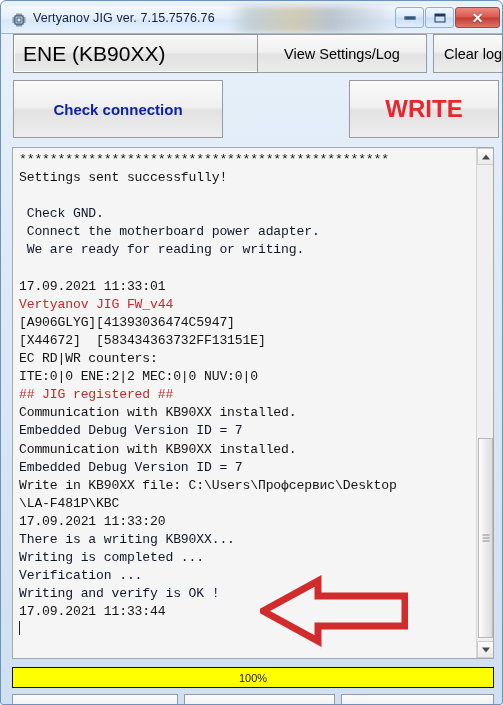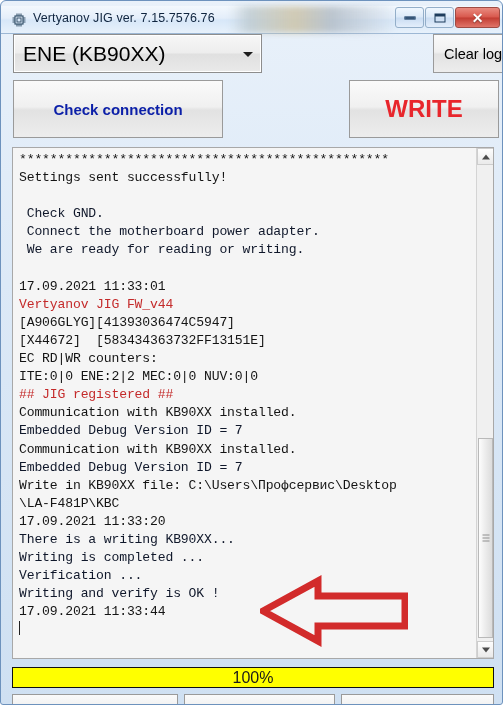--- a/index.html
+++ b/index.html
@@ -96,21 +96,21 @@
     left: 5px; top: 30px;
     width: 493px;
     height: 670px;
     box-sizing: border-box;
   }
 
   
   .combo {
     position: absolute;
     left: 7px; top: 3px;
-    width: 249px; height: 39px;
+    width: 275px; height: 39px;
     box-sizing: border-box;
     border: 1px solid #8d8d8d;
     background: linear-gradient(to bottom, #f7f7f7 0%, #ededed 48%, #e0e0e0 52%, #e9e9e9 100%);
     box-shadow: inset 0 0 0 1px #ffffff;
   }
   .combo-text {
     position: absolute;
     left: 9px; top: 7px;
     font-size: 21px;
     color: #000;
@@ -278,21 +278,21 @@
     left: 0; top: 0;
     height: 100%;
     width: 100%;
     background: #ffff00;
   }
   .progress-label {
     position: absolute;
     left: 0; top: 0;
     width: 100%; height: 100%;
     display: flex; align-items: center; justify-content: center;
-    font-size: 16px;
+    font-size: 11px;
     color: #1a1a1a;
   }
 
   
   .btn-youtube {
     position: absolute;
     left: 6px; top: 663px;
     width: 166px; height: 29px;
     font-size: 13.5px; font-weight: bold;
   }
@@ -351,20 +351,21 @@
     </div>
   </div>
 
   <div class="client">
 
     <div class="combo">
       <span class="combo-text">ENE  (KB90XX)</span>
       <span class="combo-arrow"></span>
     </div>
 
+    <div class="btn btn-viewlog">View Settings/Log</div>
     <div class="btn btn-clearlog">Clear log</div>
 
     <div class="btn btn-check">Check connection</div>
     <div class="btn btn-write">WRITE</div>
 
     <div class="logbox">
       <div class="logtext" id="log-text"><span class="l c-black">************************************************</span><span class="l c-black">Settings sent successfully!</span><span class="l c-black"></span><span class="l c-blue"> Check GND.</span><span class="l c-blue"> Connect the motherboard power adapter.</span><span class="l c-blue"> We are ready for reading or writing.</span><span class="l c-black"></span><span class="l c-black">17.09.2021 11:33:01</span><span class="l c-red">Vertyanov JIG FW_v44</span><span class="l c-black">[A906GLYG][41393036474C5947]</span><span class="l c-black">[X44672]  [583434363732FF13151E]</span><span class="l c-black">EC RD|WR counters:</span><span class="l c-black">ITE:0|0 ENE:2|2 MEC:0|0 NUV:0|0</span><span class="l c-red">## JIG registered ##</span><span class="l c-black">Communication with KB90XX installed.</span><span class="l c-blue">Embedded Debug Version ID = 7</span><span class="l c-black">Communication with KB90XX installed.</span><span class="l c-blue">Embedded Debug Version ID = 7</span><span class="l c-black">Write in KB90XX file: C:\Users\Профсервис\Desktop</span><span class="l c-black">\LA-F481P\KBC</span><span class="l c-black">17.09.2021 11:33:20</span><span class="l c-blue">There is a writing KB90XX...</span><span class="l c-blue">Writing is completed ...</span><span class="l c-blue">Verification ...</span><span class="l c-blue">Writing and verify is OK !</span><span class="l c-black">17.09.2021 11:33:44</span><span class="l"><span class="caret"></span></span></div>
 
       <div class="vscroll">
         <div class="vs-btn up">

